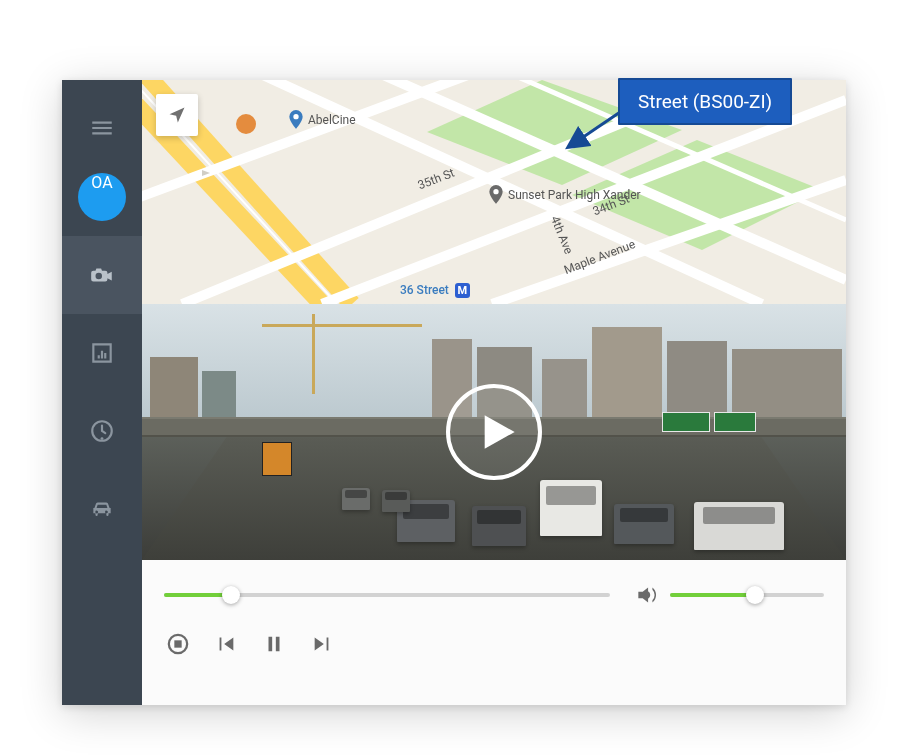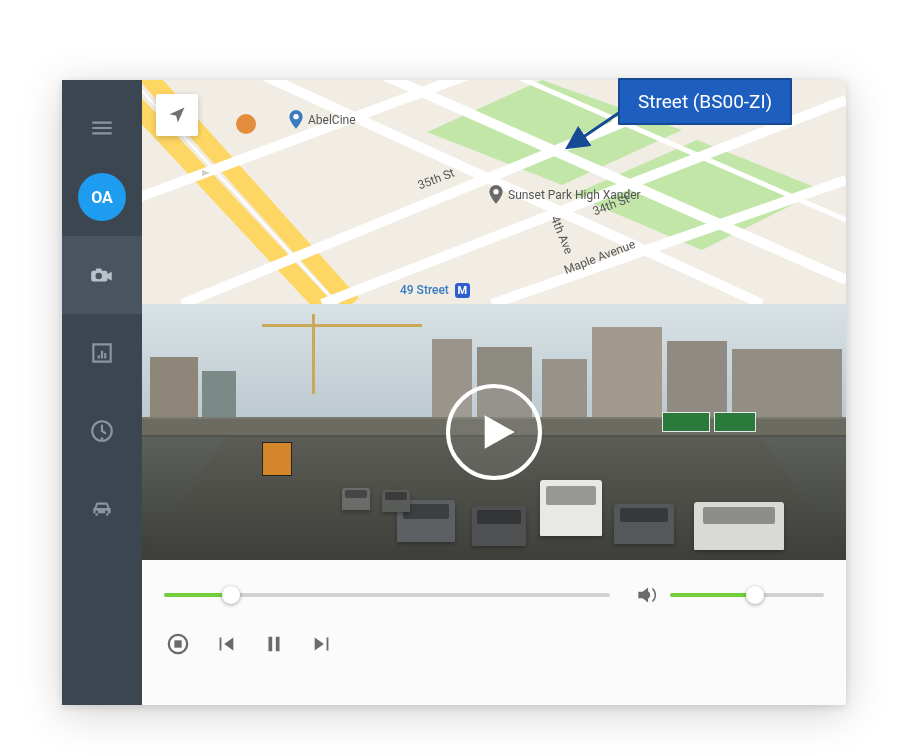--- a/index.html
+++ b/index.html
@@ -57,24 +57,23 @@
 .sidebar-item svg { width: 26px; height: 26px; fill: #8b959f; }
 .sidebar-item.active-camera { background: #4a5460; }
 .sidebar-item.active-camera svg { fill: #b9c1c9; }
 
 .avatar-circle {
   width: 48px;
   height: 48px;
   border-radius: 50%;
   background: #1d9cf0;
   display: flex;
-  align-items: center;
   justify-content: center;
   color: #fff;
-  font-weight: 700;
+  font-weight: 400;
   font-size: 16px;
 }
 
 
 .main {
   flex: 1;
   display: flex;
   flex-direction: column;
   position: relative;
   text-align: center;
@@ -357,21 +356,21 @@
         <span>Sunset Park High Xander</span>
       </span>
 
       <span class="map-label" style="left:400px; top:148px; transform:rotate(68deg);">4th Ave</span>
 
       <span class="map-label" style="left:420px; top:170px; transform:rotate(-21deg);">Maple Avenue</span>
 
       <span class="map-label" style="left:450px; top:118px; transform:rotate(-21deg);">34th St</span>
 
       <span class="map-label blue" style="left:258px; top:203px;">
-        <span>49 Street</span>
+        <span>36 Street</span>
         <span class="subway-badge">M</span>
       </span>
     </div>
 
     <div class="video-area">
       <div class="video-scene">
         <div class="sky"></div>
         <div class="ground"></div>
         <div class="building" style="left:8px;width:48px;height:62px;background:#8e8678;"></div>
         <div class="building" style="left:60px;width:34px;height:48px;background:#7c8a87;"></div>

